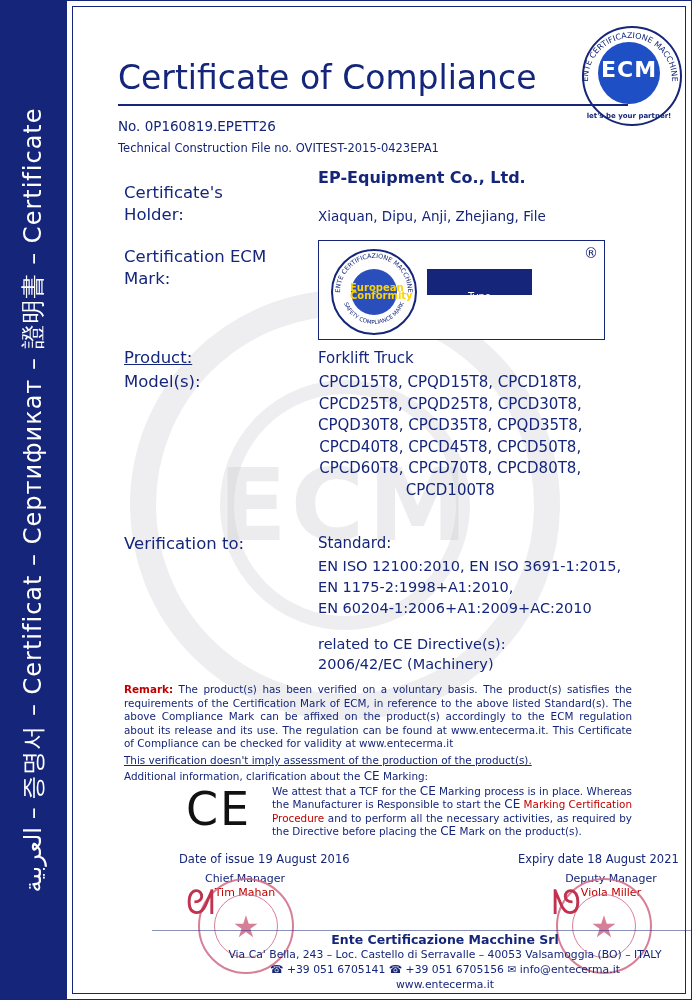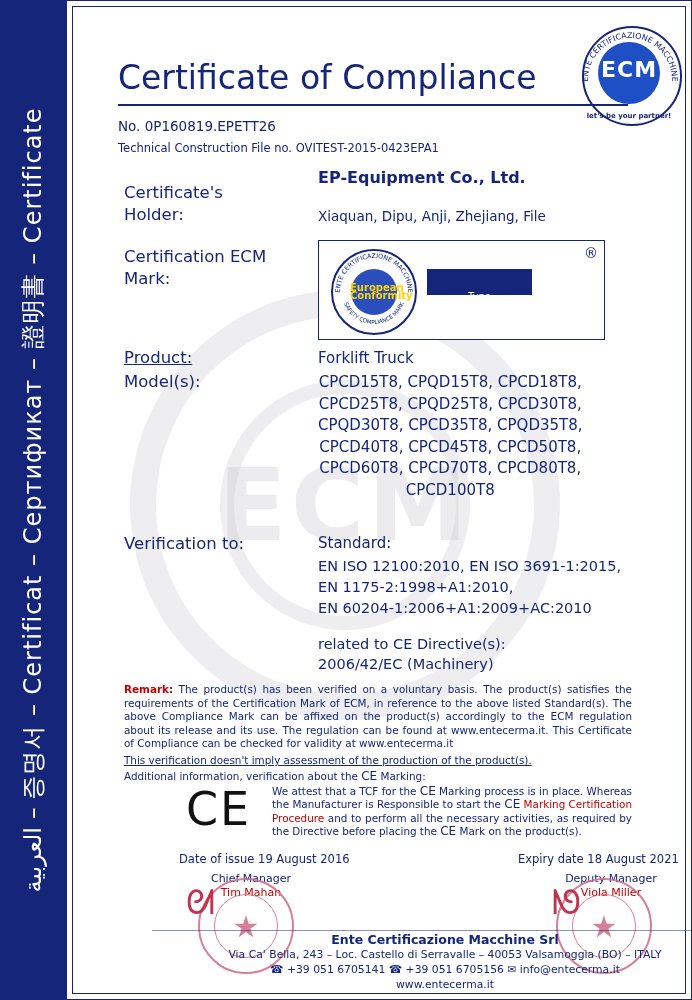--- a/index.html
+++ b/index.html
@@ -324,21 +324,21 @@
     font-size: 11.5px;
     color: #15267a;
   }
   .sig-block {
     position: absolute;
     font-size: 11px;
     color: #15267a;
     text-align: center;
     line-height: 14px;
   }
-  .sig-left { left: 110px; top: 872px; width: 150px; }
+  .sig-left { left: 104px; top: 872px; width: 150px; }
   .sig-right { left: 470px; top: 872px; width: 150px; }
   .sig-name { color: #c00000; }
   .stamp {
     position: absolute;
     width: 92px; height: 92px;
     border-radius: 50%;
     border: 2px solid #d06a86;
     opacity: .85;
   }
   .stamp-inner {
@@ -487,21 +487,21 @@
     </div>
     <div class="val related-hdr">related to CE Directive(s):</div>
     <div class="val related-val">2006/42/EC (Machinery)</div>
 
     <div class="remark">
       <span style="color:#c00000;font-weight:bold;">Remark:</span><span> The product(s) has been verified on a voluntary basis. The product(s) satisfies the requirements of the Certification Mark of ECM, in reference to the above listed Standard(s). The above Compliance Mark can be affixed on the product(s) accordingly to the ECM regulation about its release and its use. The regulation can be found at www.entecerma.it. This Certificate of Compliance can be checked for validity at www.entecerma.it</span>
       <div class="line2">This verification doesn't imply assessment of the production of the product(s).</div>
     </div>
 
     <div class="addinfo">
-      <span>Additional information, verification about the </span><span class="ce-inline">CE</span><span> Marking:</span>
+      <span>Additional information, clarification about the </span><span class="ce-inline">CE</span><span> Marking:</span>
     </div>
 
     <div class="ce-big">CE</div>
 
     <div class="attest">
       <span>We attest that a TCF for the </span><span class="ce-inline">CE</span><span> Marking process is in place. Whereas the Manufacturer is Responsible to start the </span><span class="ce-inline">CE</span><span class="red"> Marking Certification Procedure</span><span> and to perform all the necessary activities, as required by the Directive before placing the </span><span class="ce-inline">CE</span><span> Mark on the product(s).</span>
     </div>
 
     <div class="issue-date">Date of issue 19 August 2016</div>
     <div class="expiry-date">Expiry date 18 August 2021</div>

